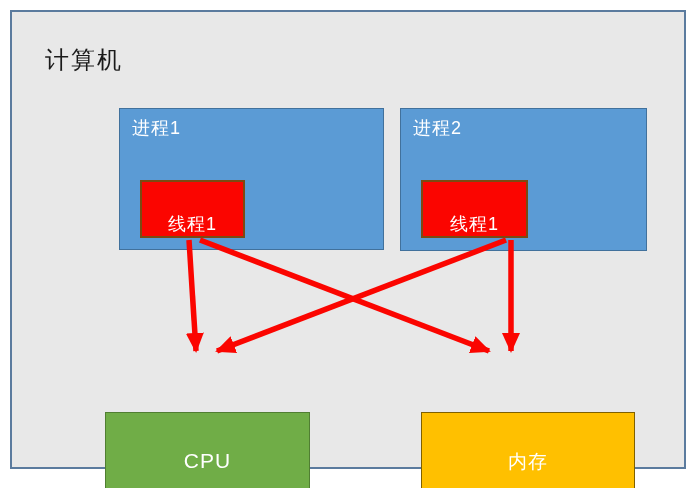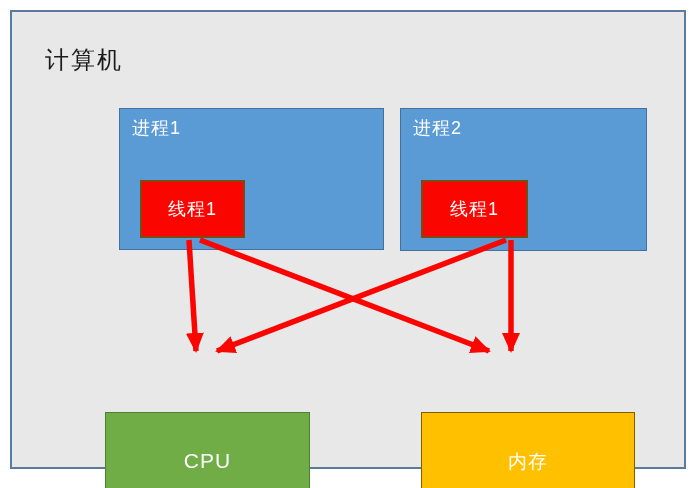--- a/index.html
+++ b/index.html
@@ -49,21 +49,21 @@
     color: var(--box_text, #ffffff);
   }
   .process1 { left: 63px; top: 96px; width: 265px; height: 142px; margin-left: 44px; }
   .process2 { left: 388px; top: 96px; width: 247px; height: 143px; text-decoration: underline; }
   .thread {
     position: absolute;
     background: var(--thread_fill, #fb0500);
     border: 2px solid var(--thread_border, #7c4a12);
     box-sizing: border-box;
     display: flex;
-    align-items: center;
+    align-items: flex-end;
     justify-content: center;
     font-size: 18px;
     letter-spacing: 1px;
     color: var(--box_text, #ffffff);
   }
   .p1-t1 { left: 20px;  top: 71px; width: 105px; height: 58px; }
   .p1-t2 { left: 145px; top: 71px; width: 108px; height: 58px; }
   .p2-t1 { left: 20px;  top: 71px; width: 107px; height: 58px; }
   .resource {
     position: absolute;

